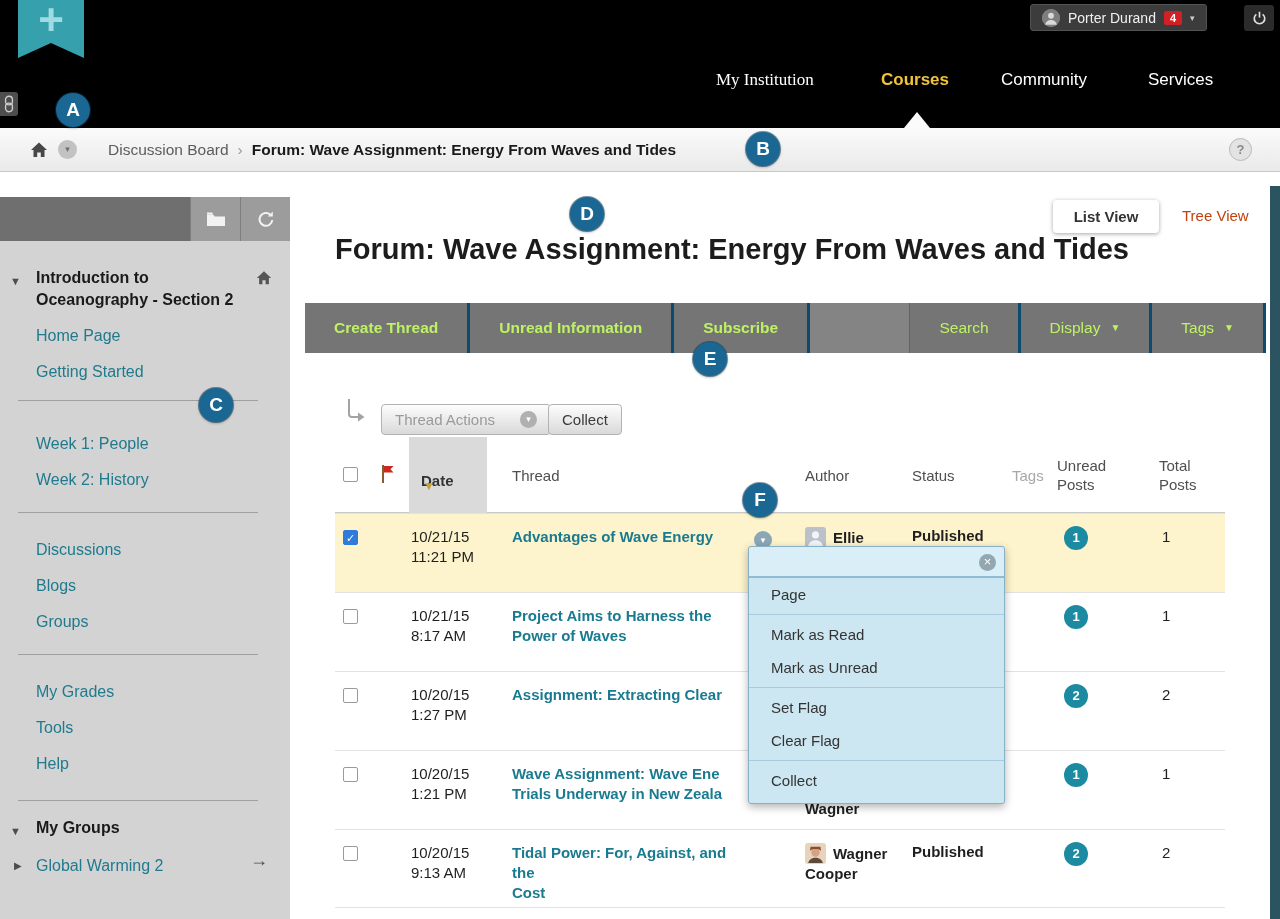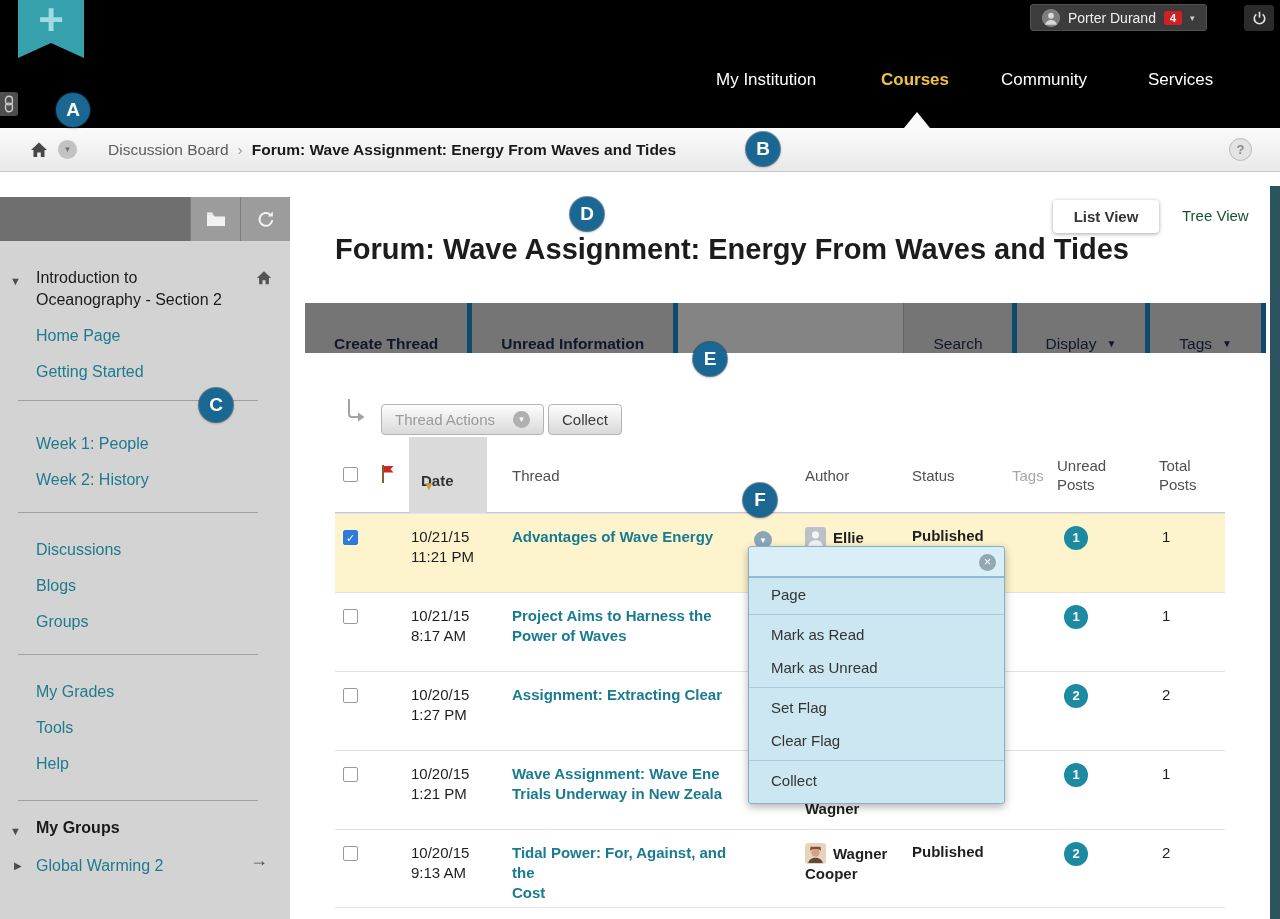--- a/index.html
+++ b/index.html
@@ -15,21 +15,21 @@
            display:flex; align-items:center; justify-content:center; }
   .user-chip { position:absolute; left:1030px; top:4px; height:27px; background:#3c3c3c; border:1px solid #525252;
                border-radius:3px; display:flex; align-items:center; gap:8px; padding:0 11px; }
   .u-avatar { width:18px; height:18px; border-radius:50%; background:#8d8d8d; overflow:hidden; display:flex; align-items:center; justify-content:center; }
   .u-name { color:#f0f0f0; font-size:14px; }
   .u-badge { background:#cf2026; color:#fff; font-size:11px; font-weight:bold; padding:1px 6px; border-radius:2px; }
   .u-caret { color:#cccccc; font-size:9px; }
   .power-btn { position:absolute; left:1244px; top:5px; width:30px; height:26px; background:#2b2b2b; border-radius:3px;
                display:flex; align-items:center; justify-content:center; }
   .topnav a { position:absolute; top:70px; color:#fff; font-size:17px; text-decoration:none; }
-  .nav-mi { left:716px; } .nav-co { left:881px; color:#f0c33c !important; font-weight:bold; }
+  .nav-mi { left:716px;font-family:Liberation Serif, serif; } .nav-co { left:881px; color:#f0c33c !important; font-weight:bold; }
   .nav-cm { left:1001px; } .nav-sv { left:1148px; }
   .notch { position:absolute; left:904px; top:112px; width:0; height:0;
            border-left:13px solid transparent; border-right:13px solid transparent; border-bottom:16px solid #fbfbfb; }
 
   
   .crumbbar { position:absolute; left:0; top:128px; width:1280px; height:44px;
               background:linear-gradient(#fbfbfb,#e9e9e9); border-bottom:1px solid #c8c8c8; }
   .home-btn { position:absolute; left:30px; top:13px; width:18px; height:18px; }
   .crumb-chevron { position:absolute; left:58px; top:12px; width:19px; height:19px; border-radius:50%;
                    background:#c2c2c2; color:#6e6e6e; font-size:9px; text-align:center; line-height:19px; }
@@ -42,45 +42,45 @@
               text-align:center; line-height:21px; }
 
   
   .sidebar { position:absolute; left:0; top:197px; width:290px; height:722px; background:#d3d3d3; }
   .side-toolbar { position:absolute; left:0; top:0; width:290px; height:44px; background:#6f6f6f; }
   .side-tool { position:absolute; top:0; width:50px; height:44px; background:#9c9c9c; border-left:1px solid #7e7e7e;
                display:flex; align-items:center; justify-content:center; }
   .tool-folder { left:190px; } .tool-refresh { left:240px; }
   .tri { position:absolute; color:#4d4d4d; font-size:11px; }
   .course-head-tri { left:10px; top:78px; }
-  .course-title { position:absolute; left:36px; top:70px; width:206px; font-size:16px; font-weight:normal;
+  .course-title { position:absolute; left:36px; top:70px; width:206px; font-size:16px; font-weight:bold;
                   color:#1a1a1a; line-height:22px; }
   .side-home { position:absolute; left:256px; top:73px; width:16px; height:16px; }
   .side-link { position:absolute; left:36px; color:#1f7a8e; font-size:16px; text-decoration:none; line-height:20px; }
   .side-div { position:absolute; left:18px; width:240px; border-top:1px solid #a0a0a0; }
   .groups-title { position:absolute; left:36px; font-size:16px; font-weight:bold; color:#1a1a1a; }
   .group-arrow { position:absolute; left:250px; top:653px; color:#4d4d4d; font-size:18px; }
 
   
   .main { position:absolute; left:293px; top:185px; width:977px; height:734px; background:#fff; }
   .edge-strip { position:absolute; left:1270px; top:186px; width:10px; height:733px; background:#2b5360; }
   .listview { position:absolute; left:760px; top:15px; width:106px; height:33px; background:#fff; border-radius:4px;
               box-shadow:0 1px 4px rgba(0,0,0,0.35); font-size:15px; font-weight:bold; color:#333;
               text-align:center; line-height:33px; }
-  .treeview { position:absolute; left:889px; top:22px; font-size:15px; color:#14532d; text-decoration:none; }
+  .treeview { position:absolute; left:889px; top:22px; font-size:15px; color:#c2410c; text-decoration:none; }
   .forum-title { position:absolute; left:42px; top:48px; font-size:29px; font-weight:bold; color:#1c1c1c; white-space:nowrap; }
   .action-bar { position:absolute; left:12px; top:118px; width:961px; height:50px; background:#757575; display:flex; }
-  .ab-btn { line-height:50px; padding:16px 29px; color:#0f172a; font-size:15.5px; text-decoration:none;
-            border-right:5px solid #0c4a6e; white-space:nowrap; }
+  .ab-btn { line-height:50px; padding:0 29px; color:#bef264; font-size:15.5px; text-decoration:none;
+            border-right:3px solid #0c4a6e; white-space:nowrap; }
   .ab-bold { font-weight:bold; }
   .ab-spacer { flex:1; background:#848484; border-right:1px solid #636363; }
   .ab-caret { font-size:10px; margin-left:10px; position:relative; top:-2px; }
   .indent-arrow { position:absolute; left:50px; top:212px; }
   .light-btn { position:absolute; height:31px; background:linear-gradient(#fdfdfd,#d9d9d9); border:1px solid #b3b3b3;
-               border-radius:4px; font-size:15px; display:flex; align-items:center; gap:18px; padding:0 13px;
+               border-radius:4px; font-size:15px; display:flex; align-items:center; gap:25px; padding:0 13px;
                font-family:"Liberation Sans", sans-serif; }
   .ta-btn { left:88px; top:219px; color:#9a9a9a; }
   .collect-btn { left:255px; top:219px; color:#3a3a3a; }
   .circ-caret { width:17px; height:17px; border-radius:50%; background:#b0b0b0; color:#fff; font-size:9px;
                 text-align:center; line-height:17px; display:inline-block; }
 
   
   .thread-table { position:absolute; left:42px; top:252px; width:890px; }
   .t-head { position:relative; height:76px; background:#fff; border-bottom:1px solid #c9c9c9; }
   .h-label { position:absolute; top:30px; font-size:15px; color:#4f4f4f; }
@@ -239,20 +239,21 @@
   </aside>
 
   <section class="main">
     <span class="listview">List View</span>
     <a href="#" class="treeview">Tree View</a>
     <h1 class="forum-title">Forum: Wave Assignment: Energy From Waves and Tides</h1>
 
     <div class="action-bar">
       <a href="#" class="ab-btn ab-bold">Create Thread</a>
       <a href="#" class="ab-btn ab-bold">Unread Information</a>
+      <a href="#" class="ab-btn ab-bold">Subscribe</a>
       <div class="ab-spacer"></div>
       <a href="#" class="ab-btn">Search</a>
       <a href="#" class="ab-btn"><span>Display</span><span class="ab-caret">▼</span></a>
       <a href="#" class="ab-btn"><span>Tags</span><span class="ab-caret">▼</span></a>
     </div>
 
     <span class="indent-arrow">
       <svg width="24" height="28" viewBox="0 0 24 28">
           <path d="M6 2v15a3 3 0 0 0 3 3h7" fill="none" stroke="#a3a3a3" stroke-width="2"></path>
           <path d="M15 15.5l6.5 4.5-6.5 4.5z" fill="#a3a3a3"></path>

